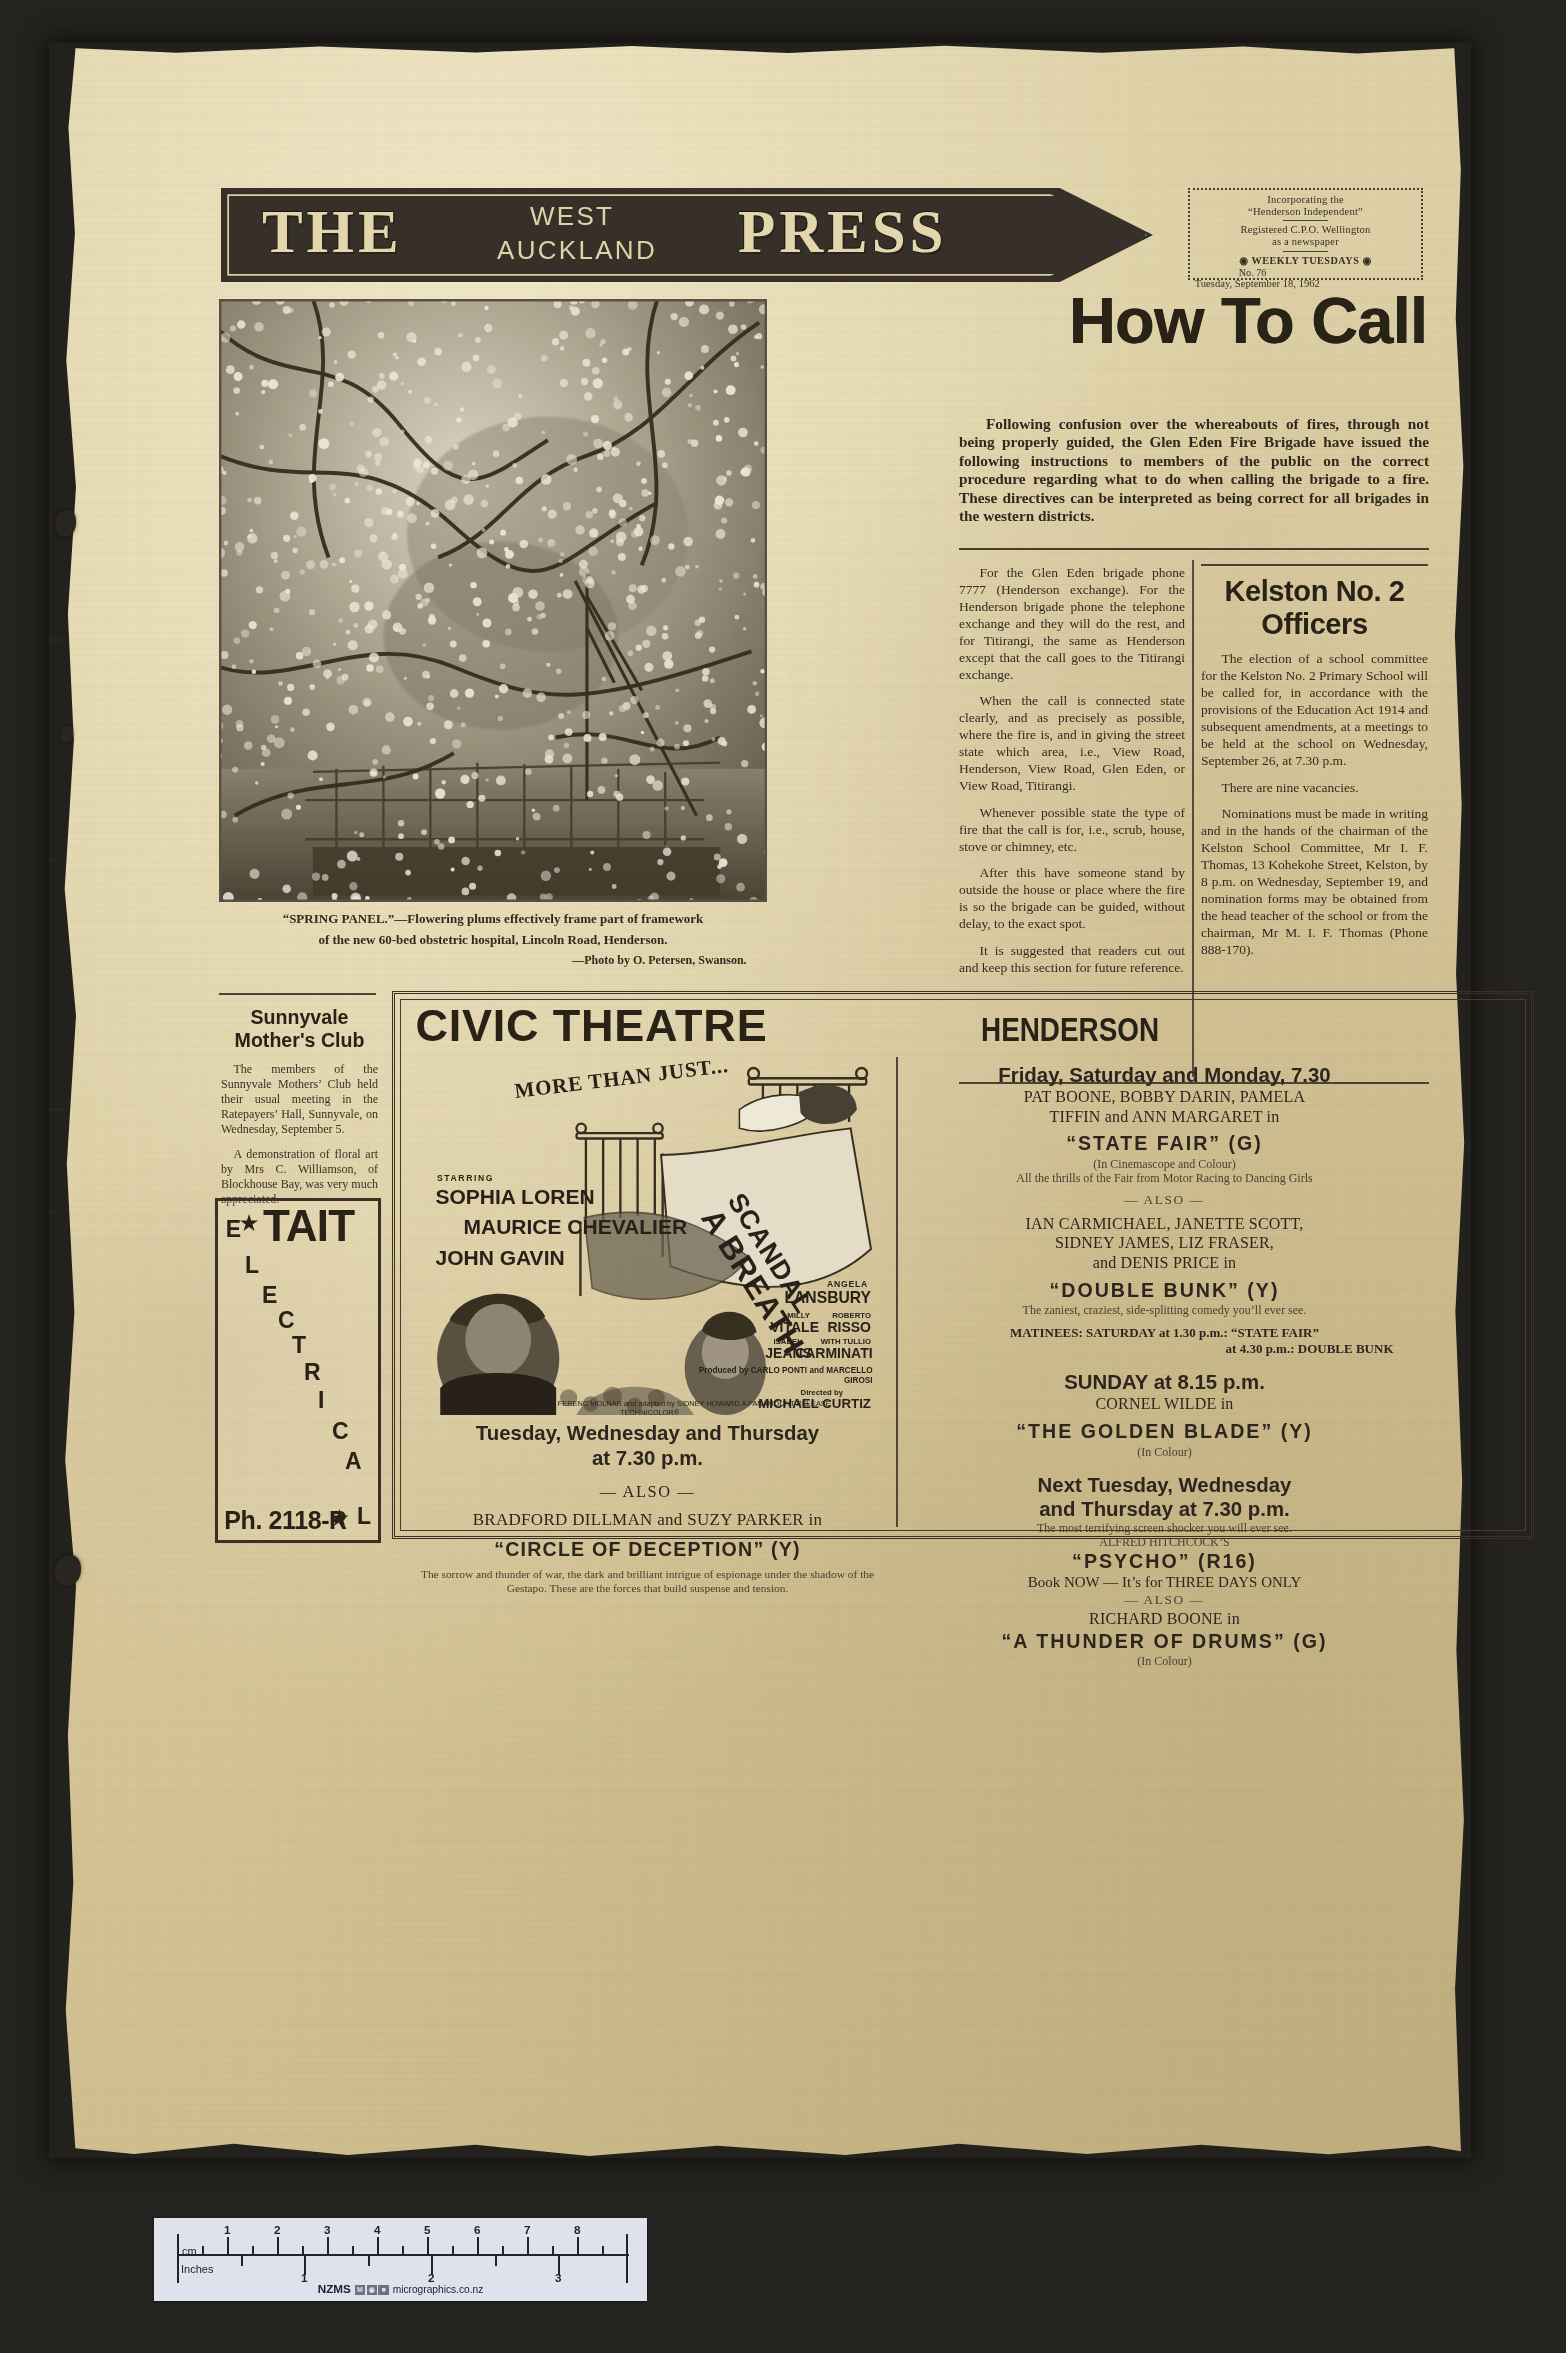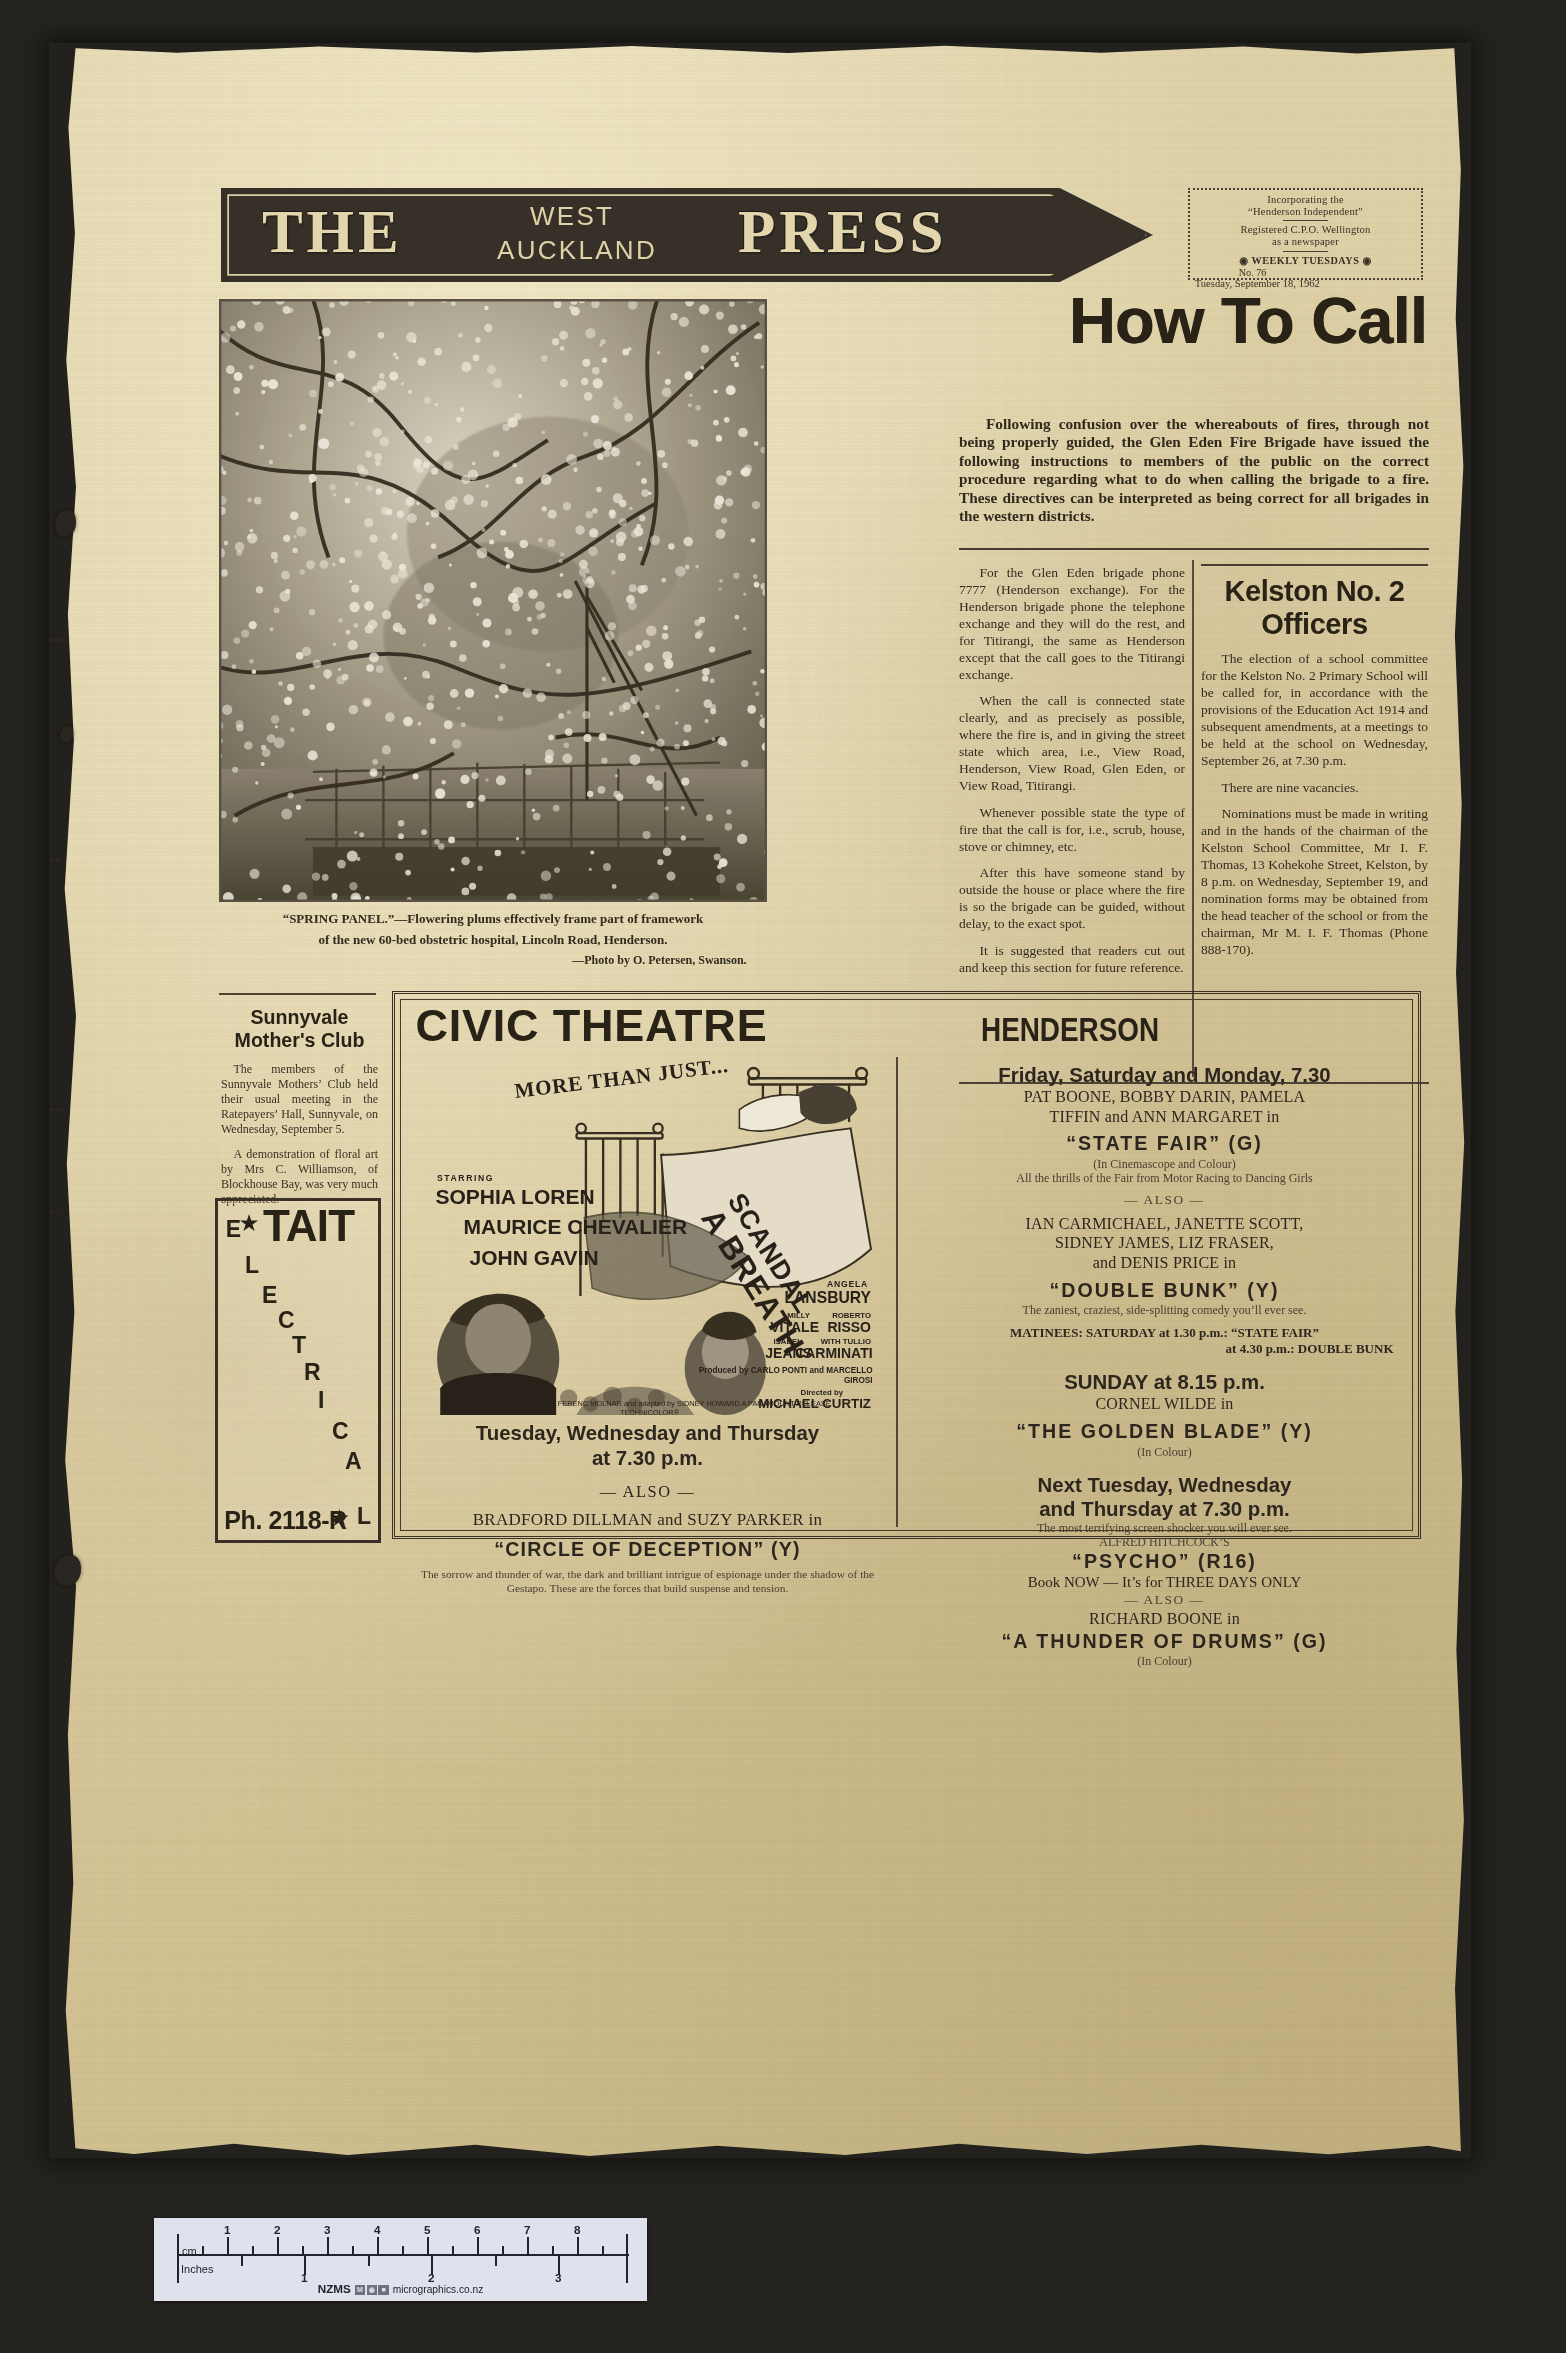--- a/index.html
+++ b/index.html
@@ -128,21 +128,21 @@
     border:3.1px solid #3b3228;background:rgba(255,250,228,.13);}
   #tait .t-main{position:absolute;left:45px;top:3.1px;font-family:"Liberation Sans",sans-serif;
     font-weight:700;font-size:44px;line-height:44px;color:#2b2419;letter-spacing:-0.8px;}
   #tait .t-star{position:absolute;font-size:23.5px;color:#2b2419;line-height:1;}
   #tait .t-l{position:absolute;font-family:"Liberation Sans",sans-serif;font-weight:700;
     font-size:23px;color:#2b2419;line-height:1;}
   #tait .t-ph{position:absolute;left:6.3px;bottom:4.7px;font-family:"Liberation Sans",sans-serif;
     font-weight:700;font-size:25px;color:#2b2419;letter-spacing:-0.4px;}
 
   
-  #civic{position:absolute;left:226px;top:866px;width:1029px;height:548px;
+  #civic{position:absolute;left:226px;top:866px;width:1142px;height:548px;
     border:3.1px double #3b3228;}
   #civic-inner{position:absolute;inset:4.7px;border:1.6px solid #473d31;}
   #ct-title{position:absolute;left:20.4px;top:7.8px;font-family:"Liberation Sans",sans-serif;
     font-weight:700;font-size:45px;line-height:47px;color:#2b2419;letter-spacing:0.8px;}
   #ct-hend{position:absolute;left:586px;top:17px;font-family:"Liberation Sans",sans-serif;
     font-weight:700;font-size:34px;line-height:36px;color:#2b2419;letter-spacing:0px;
     transform:scaleX(.82);transform-origin:left top;}
   #ct-vdiv{position:absolute;left:501px;top:63px;width:1.6px;height:470px;background:#50463a;}
 
   
@@ -989,21 +989,21 @@
               <circle cx="228" cy="438" r="10"></circle>
               <circle cx="256" cy="428" r="12"></circle>
             <circle cx="284" cy="440" r="10"></circle>
               <circle cx="312" cy="430" r="11"></circle>
           </g>
         </svg>
         <div class="p-txt" style="left:102px;top:4.7px;font-size:21px;transform:rotate(-7deg);font-family:'Liberation Serif',serif;letter-spacing:0.8px;">MORE THAN JUST...</div>
         <div class="p-txt" style="left:25px;top:112px;font-size:8.6px;letter-spacing:1.6px;">STARRING</div>
         <div class="p-txt" style="left:23.5px;top:124px;font-size:21px;">SOPHIA LOREN</div>
         <div class="p-txt" style="left:23.5px;top:154px;font-size:21px;padding-left:28px;">MAURICE CHEVALIER</div>
-        <div class="p-txt" style="left:23.5px;top:185px;font-size:21px;margin-left:34px;">JOHN GAVIN</div>
+        <div class="p-txt" style="left:23.5px;top:185px;font-size:21px;">JOHN GAVIN</div>
         <div class="p-txt" style="right:14px;top:218px;font-size:8.6px;letter-spacing:0.8px;">ANGELA</div>
         <div class="p-txt" style="right:11px;top:228px;font-size:15.7px;">LANSBURY</div>
         <div class="p-txt" style="right:72px;top:250px;font-size:7.8px;">MILLY</div>
         <div class="p-txt" style="right:63px;top:258px;font-size:14px;">VITALE</div>
         <div class="p-txt" style="right:11px;top:250px;font-size:7.8px;">ROBERTO</div>
         <div class="p-txt" style="right:11px;top:258px;font-size:14px;">RISSO</div>
         <div class="p-txt" style="right:80px;top:276px;font-size:7.8px;">ISABEL</div>
         <div class="p-txt" style="right:70px;top:284px;font-size:14px;">JEANS</div>
         <div class="p-txt" style="right:11px;top:276px;font-size:7.8px;">WITH TULLIO</div>
         <div class="p-txt" style="right:9.4px;top:284px;font-size:14px;">CARMINATI</div>

